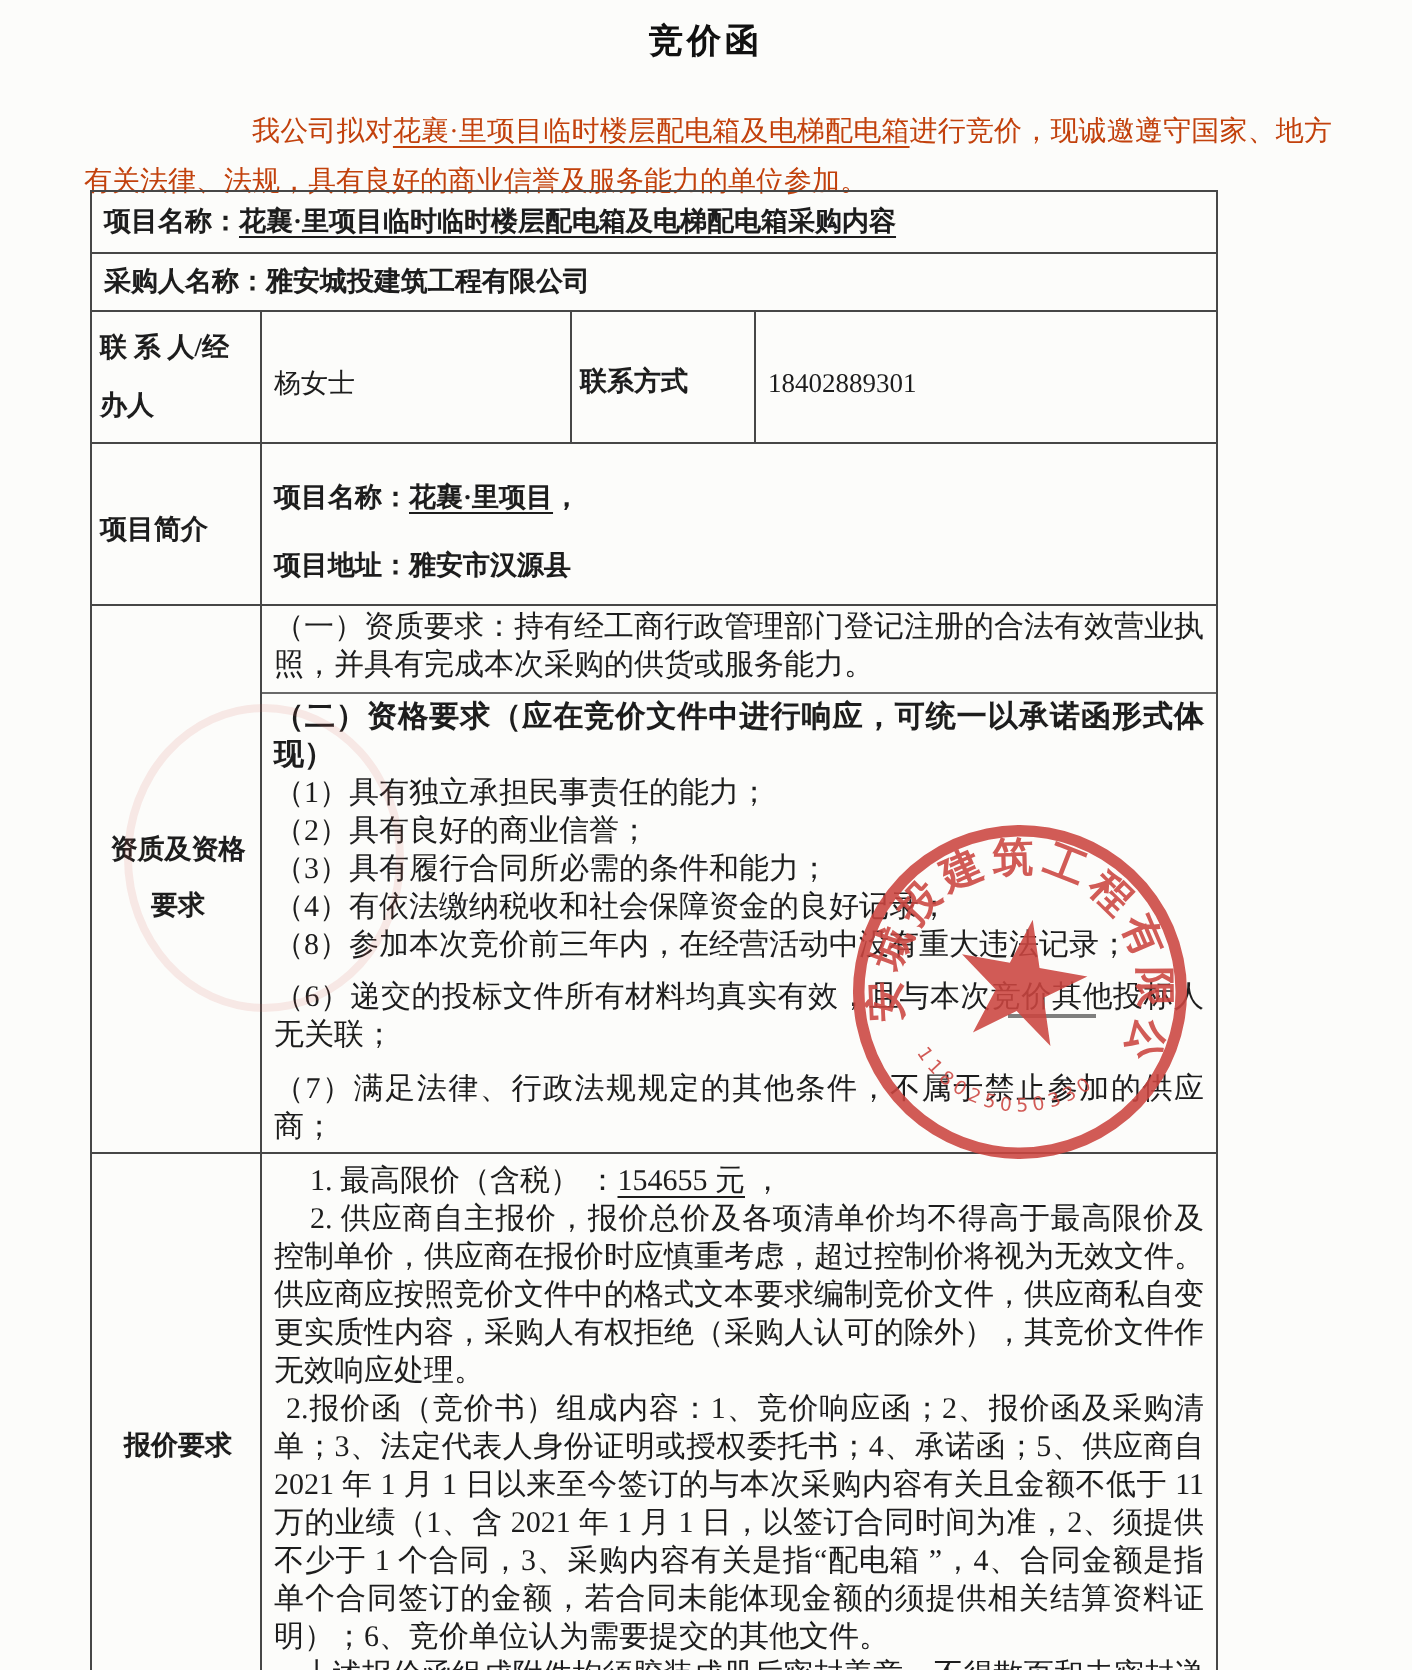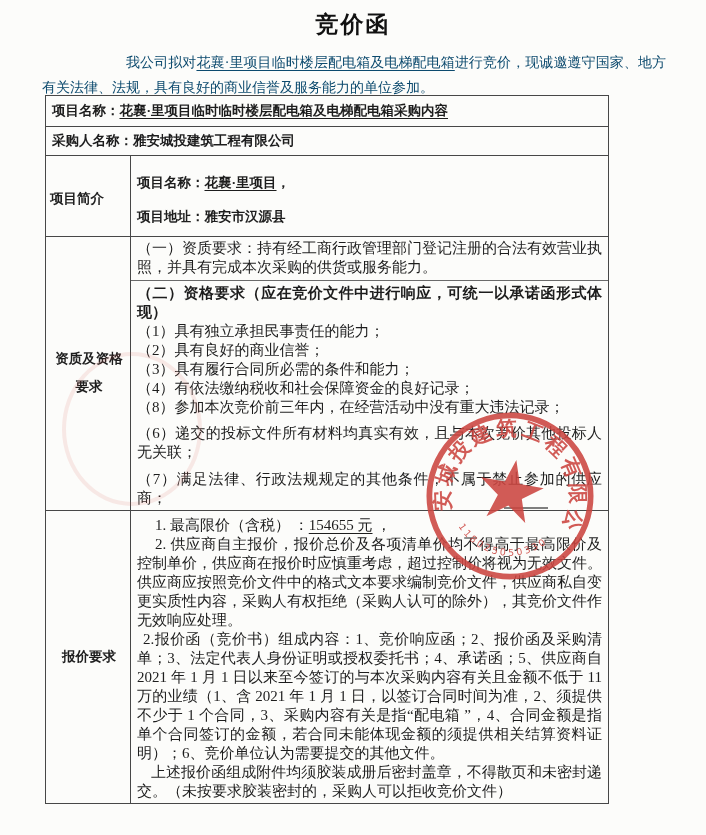--- a/index.html
+++ b/index.html
@@ -5,25 +5,25 @@
   html,body { margin:0; padding:0; }
   body {
     width:706px; height:835px; position:relative; overflow:hidden;
     background:#fcfcfa;
     font-family:"Liberation Serif","DejaVu Serif",serif;
     color:#1f1f1f;
   }
   .page-title {
     text-align:center; padding-top:9px;
     font-family:"DejaVu Sans","Liberation Sans",sans-serif;
-    font-size:23px; font-weight:bold; letter-spacing:2px; color:#111;
+    font-size:17px; font-weight:bold; letter-spacing:2px; color:#111;
   }
   .intro {
-    margin:11px 40px 0 42px;
-    font-size:14px; line-height:1.78; text-indent:84px; color:#0c4a6e;
+    margin:23px 40px 0 42px;
+    font-size:14px; line-height:1.78; text-indent:84px; color:#c2410c;
     text-align:justify;
   }
   .u { text-decoration:underline; text-underline-offset:3px; }
   .doc-table {
     position:absolute; left:45px; top:95px; width:563px;
     border-collapse:collapse; table-layout:fixed;
     font-size:13.5px; color:#1d1d1d;
   }
   .doc-table td {
     border:1px solid #474747; padding:2px 6px; vertical-align:middle;
@@ -89,20 +89,27 @@
       <col style="width:92px">
       <col style="width:231px">
   </colgroup>
   <tbody>
       <tr class="r1">
     <td colspan="4" class="bold"><span>项目名称：</span><span class="u">花襄·里项目临时临时楼层配电箱及电梯配电箱采购内容</span></td>
   </tr>
   <tr class="r2">
     <td colspan="4" class="bold"><span>采购人名称：</span><span>雅安城投建筑工程有限公司</span></td>
   </tr>
+  <tr class="r3">
+    <td class="lbl">联 系 人/经
+办人</td>
+    <td class="v-top" style="padding-top:8px;">杨女士</td>
+    <td class="lbl v-top" style="padding-top:8px;">联系方式</td>
+    <td class="v-top" style="padding-top:8px;">18402889301</td>
+  </tr>
   <tr class="r4">
     <td class="lbl v-top" style="padding-top:8px;">项目简介</td>
     <td colspan="3" class="v-top bold" style="padding-top:6px;">
       <div class="introline"><span>项目名称：</span><span class="u">花襄·里项目</span><span>，</span></div>
       <div class="introline">项目地址：雅安市汉源县</div>
     </td>
   </tr>
   <tr class="r7">
     <td class="lbl ctr">资质及资格
 要求</td>

